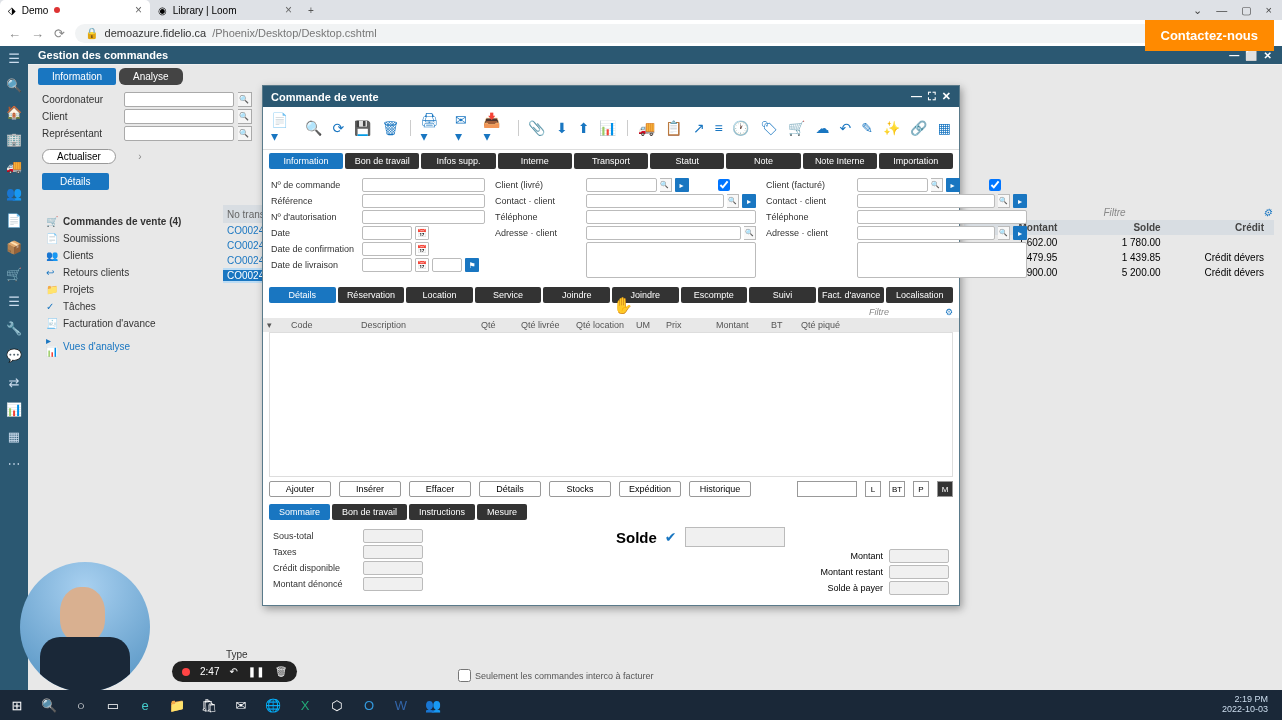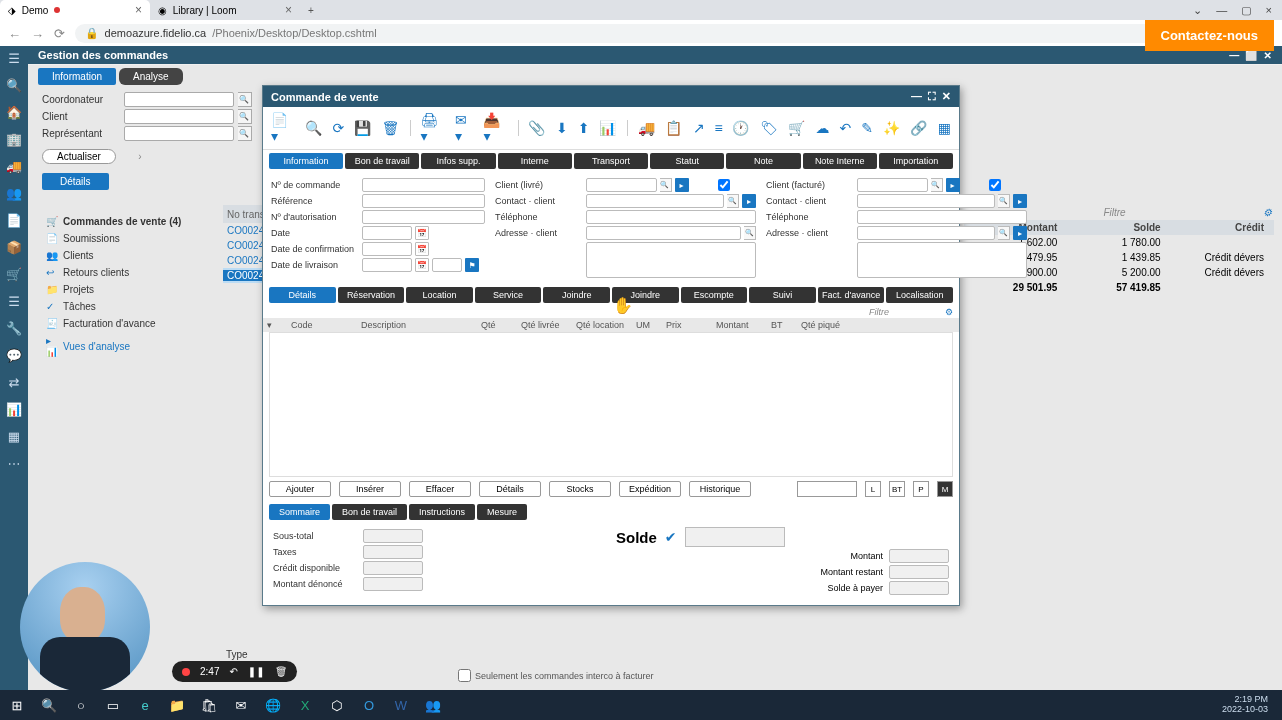--- a/index.html
+++ b/index.html
@@ -301,25 +301,20 @@
       </div>
     <div class="data-right-r">
         <div>479.95</div>
         <div>1 439.85</div>
         <div>Crédit dévers</div>
       </div>
     <div class="data-right-r">
         <div>3 900.00</div>
         <div>5 200.00</div>
         <div>Crédit dévers</div>
-      </div>
-    <div class="data-right-r" style="font-weight:bold">
-        <div>29 501.95</div>
-        <div>57 419.85</div>
-        <div></div>
       </div>
   </div>
 
   <div class="type-row"><span>Type</span></div>
 
   <div class="bottom-check">
     <input type="checkbox" style="">
     <span>Seulement les commandes interco à facturer</span>
   </div>
 </div>

